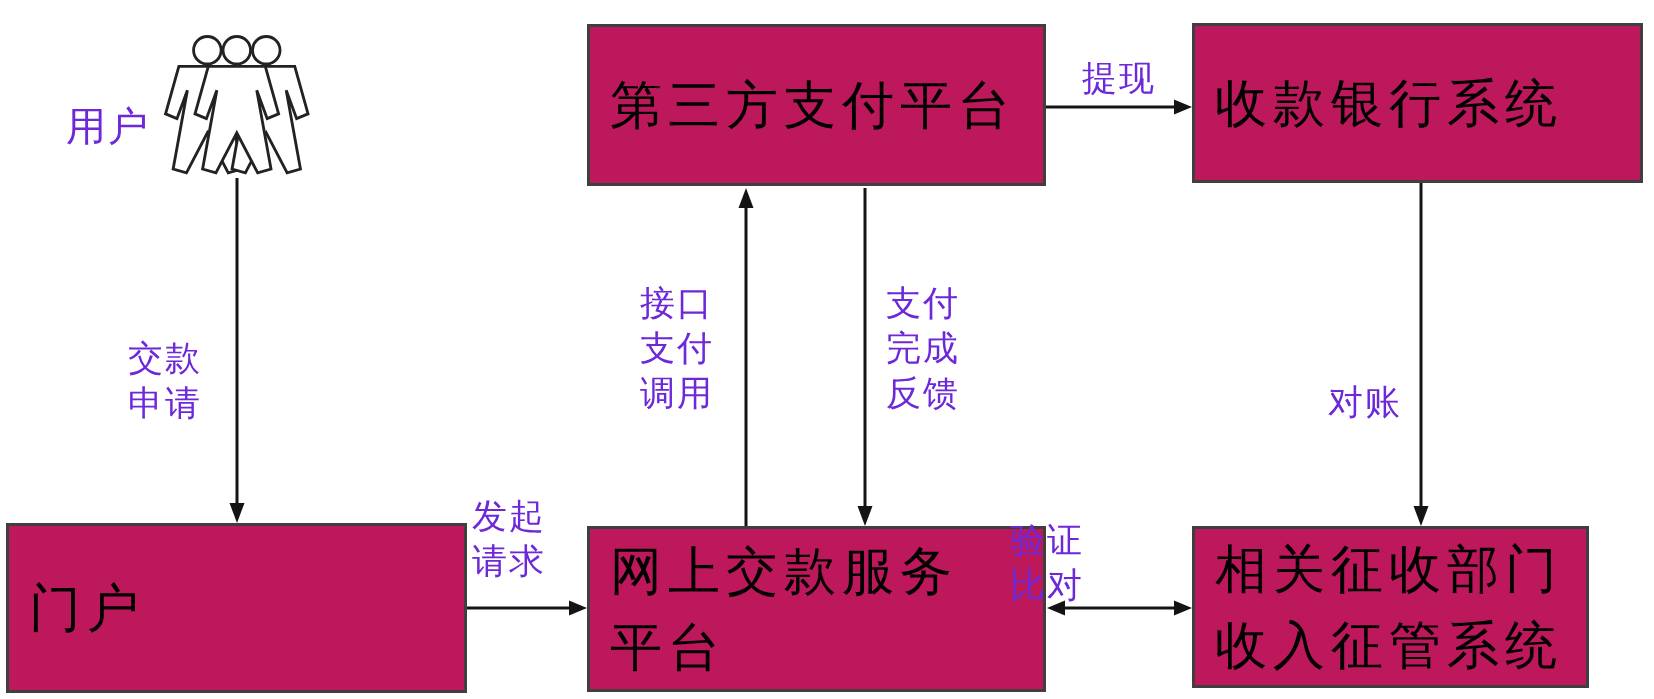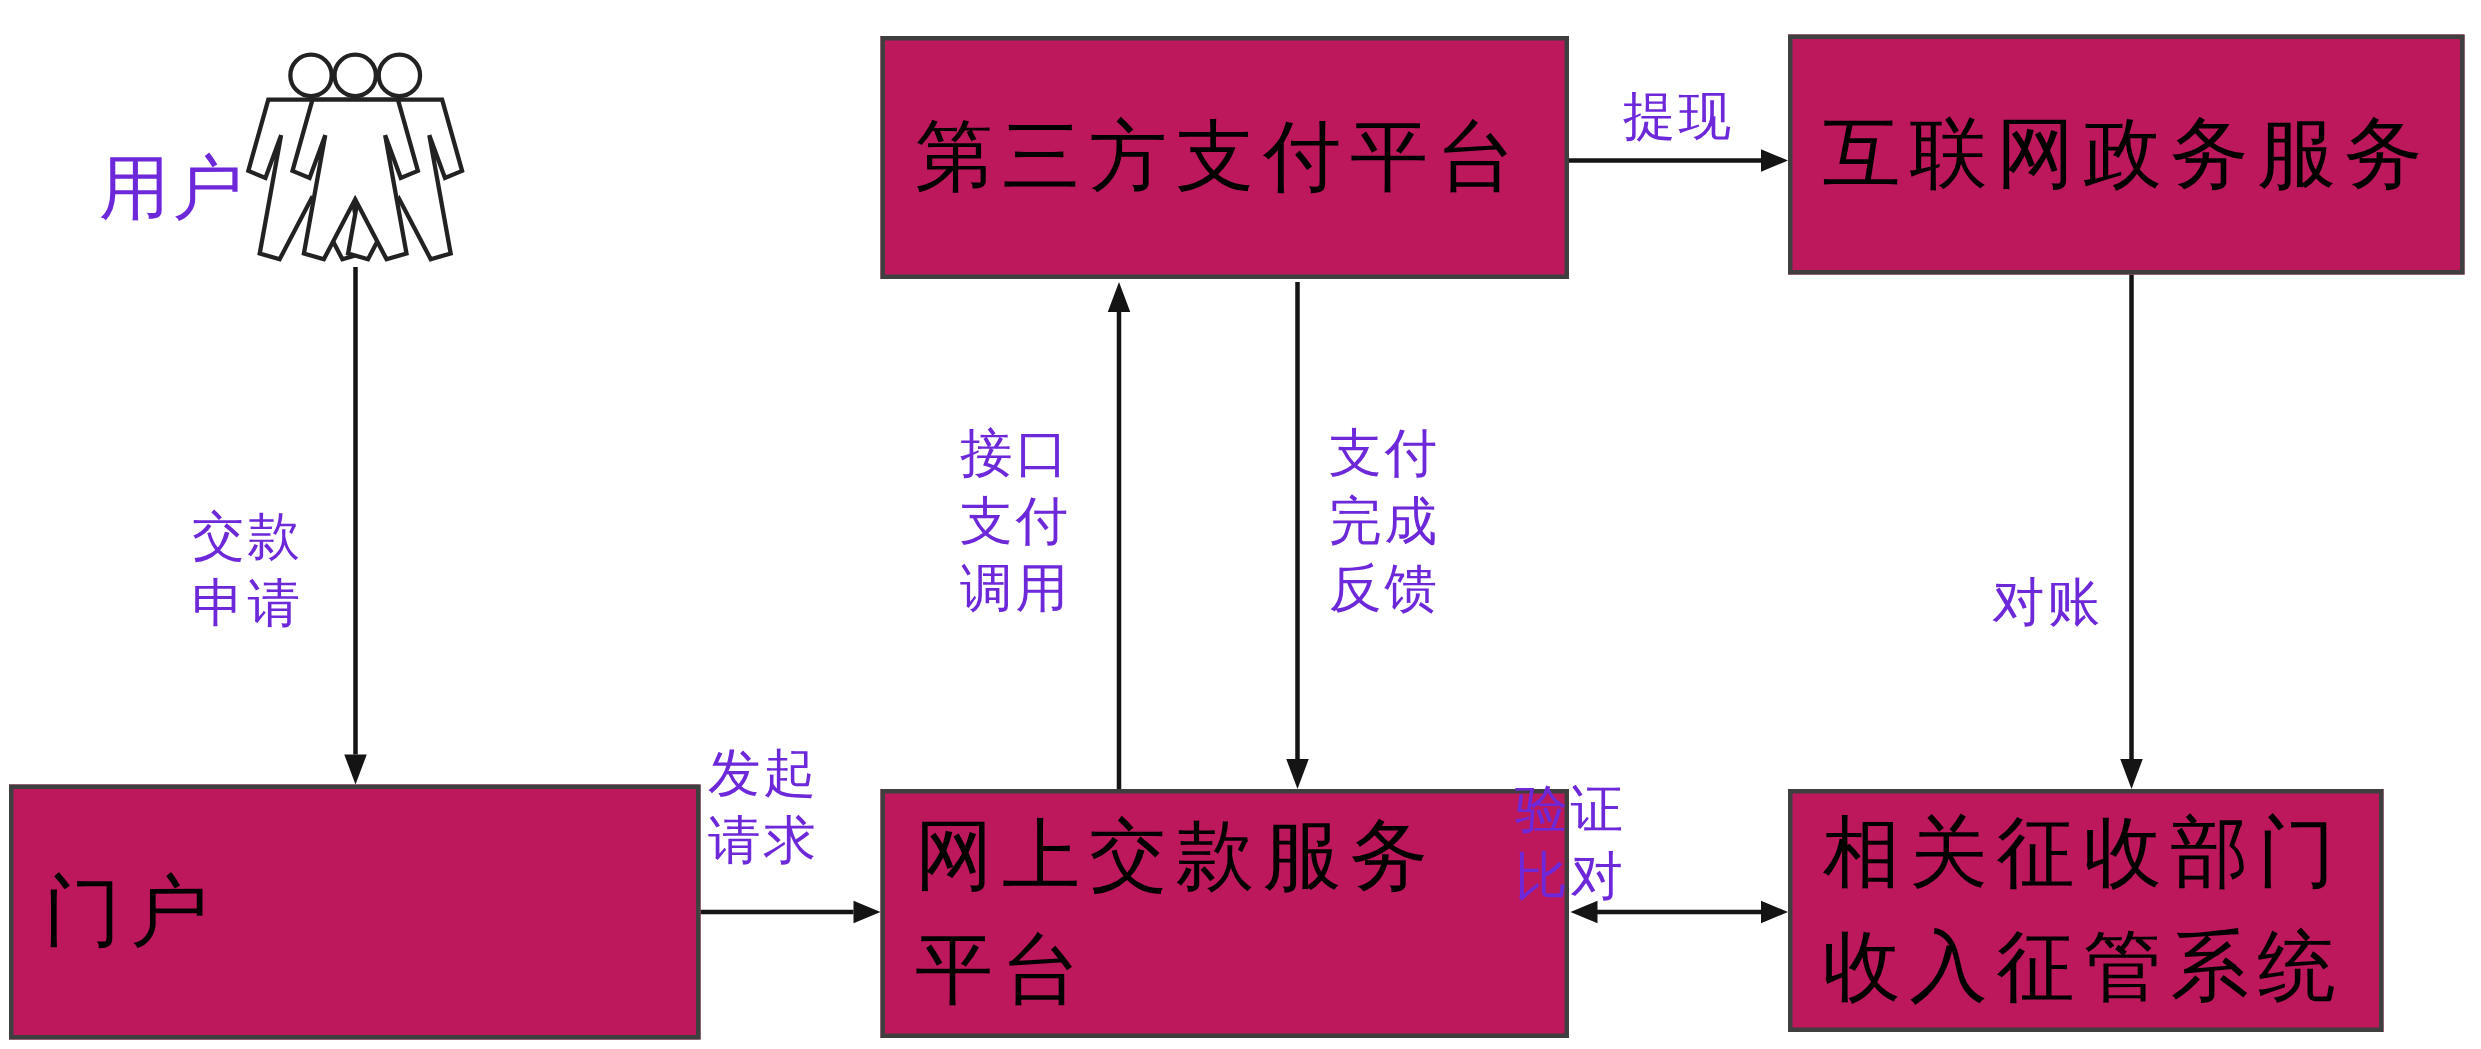--- a/index.html
+++ b/index.html
@@ -23,21 +23,21 @@
   #node-bank        { left:1192px; top:23px; width:451px; height:160px; }
   #node-portal      { left:6px;   top:523px; width:461px; height:170px; }
   #node-platform    { left:587px; top:526px; width:459px; height:166px; }
   #node-collection  { left:1192px; top:526px; width:397px; height:162px; }
 
   .edge-label {
     position:absolute; text-align:center; font-size:35px; line-height:45px;
     letter-spacing:2px; color:#6d28d9; white-space:nowrap;
   }
   .edge-label div { display:block; }
-  #label-user            { left:66px;  top:100px; font-size:47px; line-height:52px; }
+  #label-user            { left:66px;  top:100px; font-size:40px; line-height:52px; }
   #label-payment-request { left:122px; top:320px; width:86px;margin-top:16px; }
   #label-initiate        { left:466px; top:494px; width:86px; }
   #label-interface-call  { left:634px; top:281px; width:86px; }
   #label-payment-feedback{ left:880px; top:281px; width:86px; }
   #label-withdraw        { left:1076px; top:56px; width:86px; }
   #label-reconcile       { left:1322px; top:380px; width:86px; }
   #label-verify          { left:1002px; top:494px; width:90px;margin-top:24px; }
 
   svg.overlay { position:absolute; left:0; top:0; width:1654px; height:699px; }
   .edge line   { stroke:#141414; stroke-width:3; }
@@ -101,21 +101,21 @@
         <path d="M14,32 L74,32 L88,82 L76,87 L65,57 L80,140 L66,144 L44,102 L22,144 L8,140 L23,57 L12,87 L0,82 Z"></path>
       </g>
     </g>
   </svg>
 
   <div class="node" id="node-third-party">
     <div class="nline">第三方支付平台</div>
   </div>
 
   <div class="node" id="node-bank">
-    <div class="nline">互联网政务服务</div>
+    <div class="nline">收款银行系统</div>
   </div>
 
   <div class="node" id="node-portal">
     <div class="nline">门户</div>
   </div>
 
   <div class="node" id="node-platform">
     <div class="nline">网上交款服务</div>
     <div class="nline">平台</div>
   </div>

